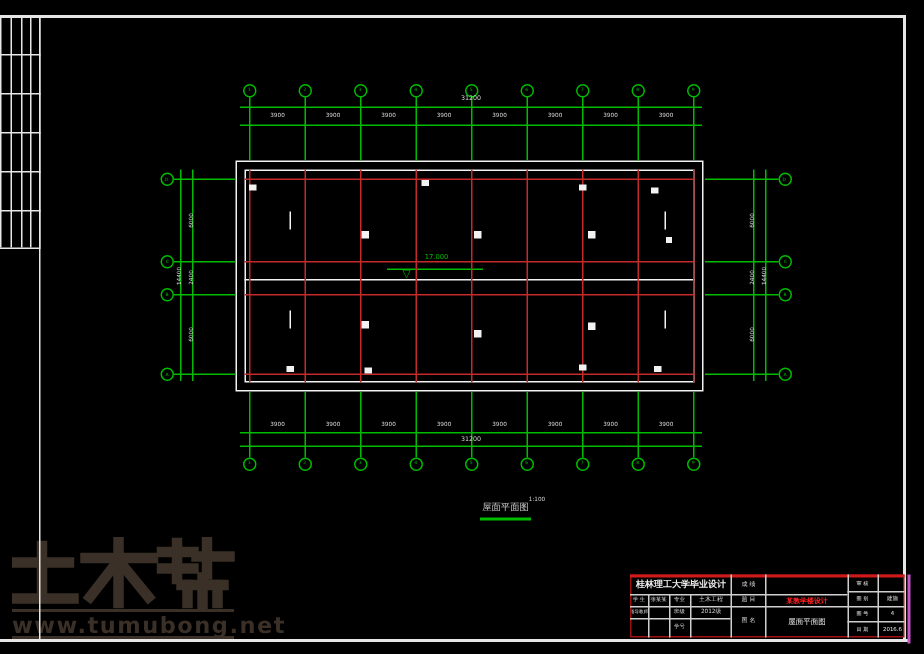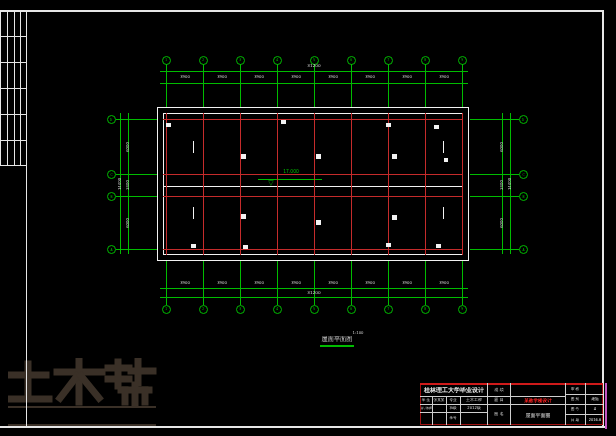--- a/index.html
+++ b/index.html
@@ -56,20 +56,21 @@
         <line x1="100" y1="21" x2="121" y2="21"></line>
         <line x1="110" y1="4" x2="110" y2="28"></line>
       <line x1="130" y1="3" x2="130" y2="25"></line>
         <line x1="123" y1="13" x2="145" y2="13"></line>
       <line x1="113" y1="32" x2="141" y2="32"></line>
         <line x1="117" y1="32" x2="117" y2="44"></line>
       <line x1="137" y1="32" x2="137" y2="44"></line>
         <line x1="127" y1="27" x2="127" y2="48"></line>
     </svg>
     <div class="abs" style="left:2px;top:50px;width:148px;height:2px;background:#3a3027;"></div>
+    <div class="abs b" style="left:2px;top:52px;font-size:15px;letter-spacing:1px;color:#3a3027;">www.tumubong.net</div>
     <div class="abs" style="left:2px;top:68px;width:148px;height:2px;background:#3a3027;"></div>
   </div>
 
 <div class="abs" style="position: absolute; left: 0px; top: 10px; width: 604px; height: 2px; background: rgb(230, 230, 230);"></div>
     <div class="abs" style="position: absolute; left: 602px; top: 10px; width: 2px; height: 417px; background: rgb(230, 230, 230);"></div>
     <div class="abs" style="position: absolute; left: 0px; top: 426px; width: 606px; height: 1.5px; background: rgb(230, 230, 230);"></div>
     <div class="abs" style="position: absolute; left: 26px; top: 10px; width: 1px; height: 416px; background: rgb(230, 230, 230);"></div>
     <div class="abs" style="position: absolute; left: 0px; top: 10px; width: 1px; height: 155px; background: rgb(230, 230, 230);"></div>
     <div class="abs" style="position: absolute; left: 7px; top: 10px; width: 1px; height: 155px; background: rgb(230, 230, 230);"></div>
     <div class="abs" style="position: absolute; left: 14px; top: 10px; width: 1px; height: 155px; background: rgb(230, 230, 230);"></div>

